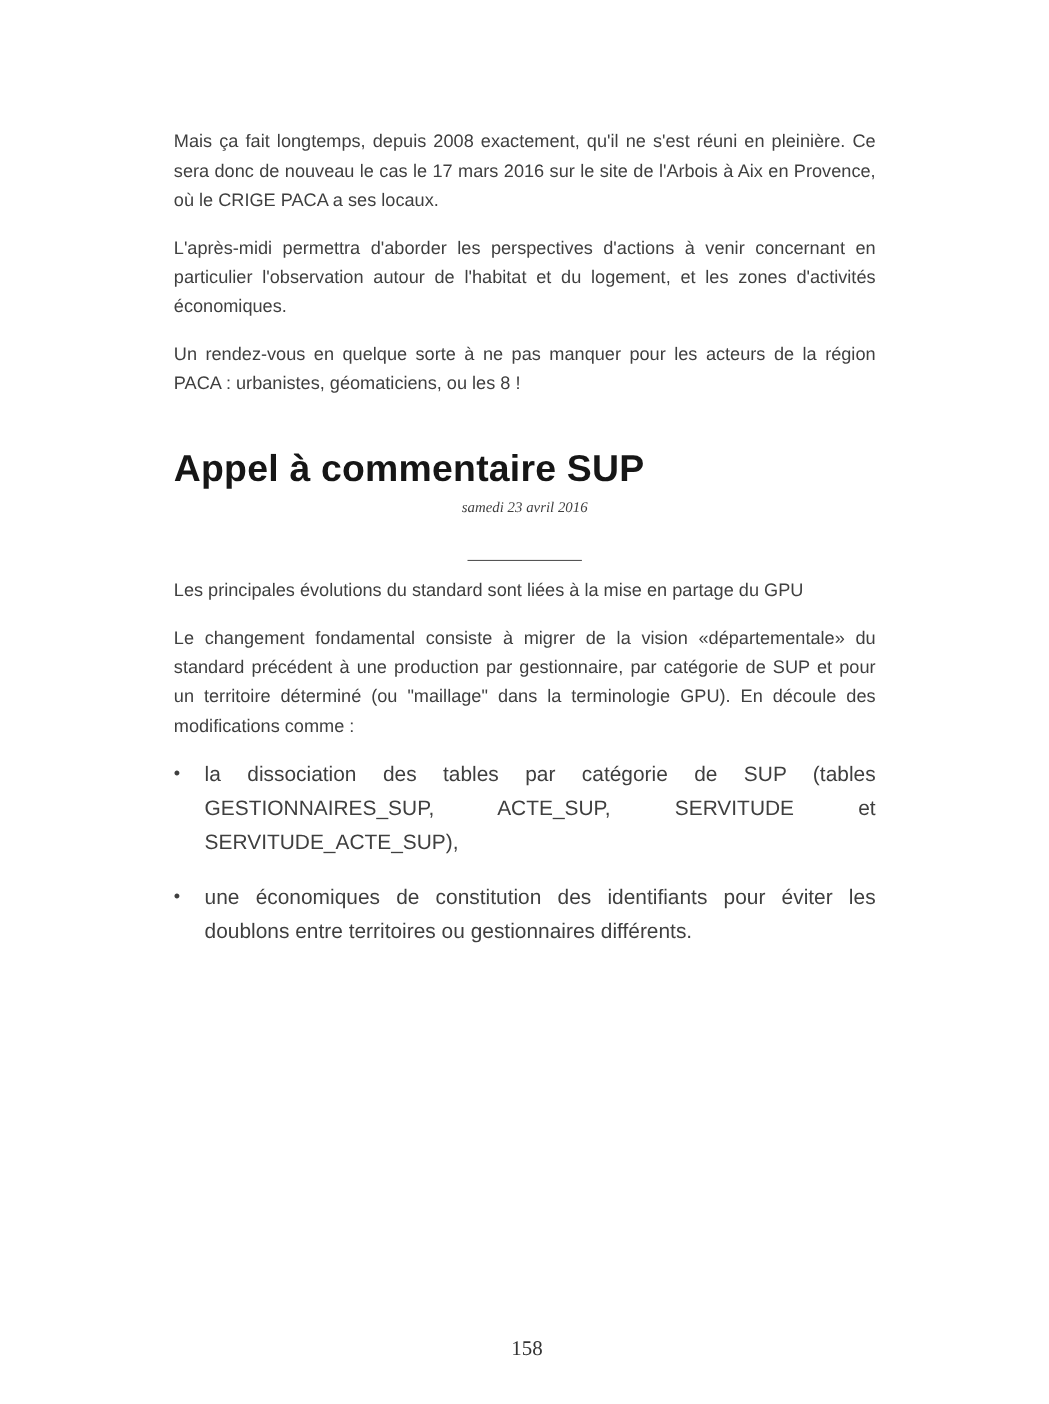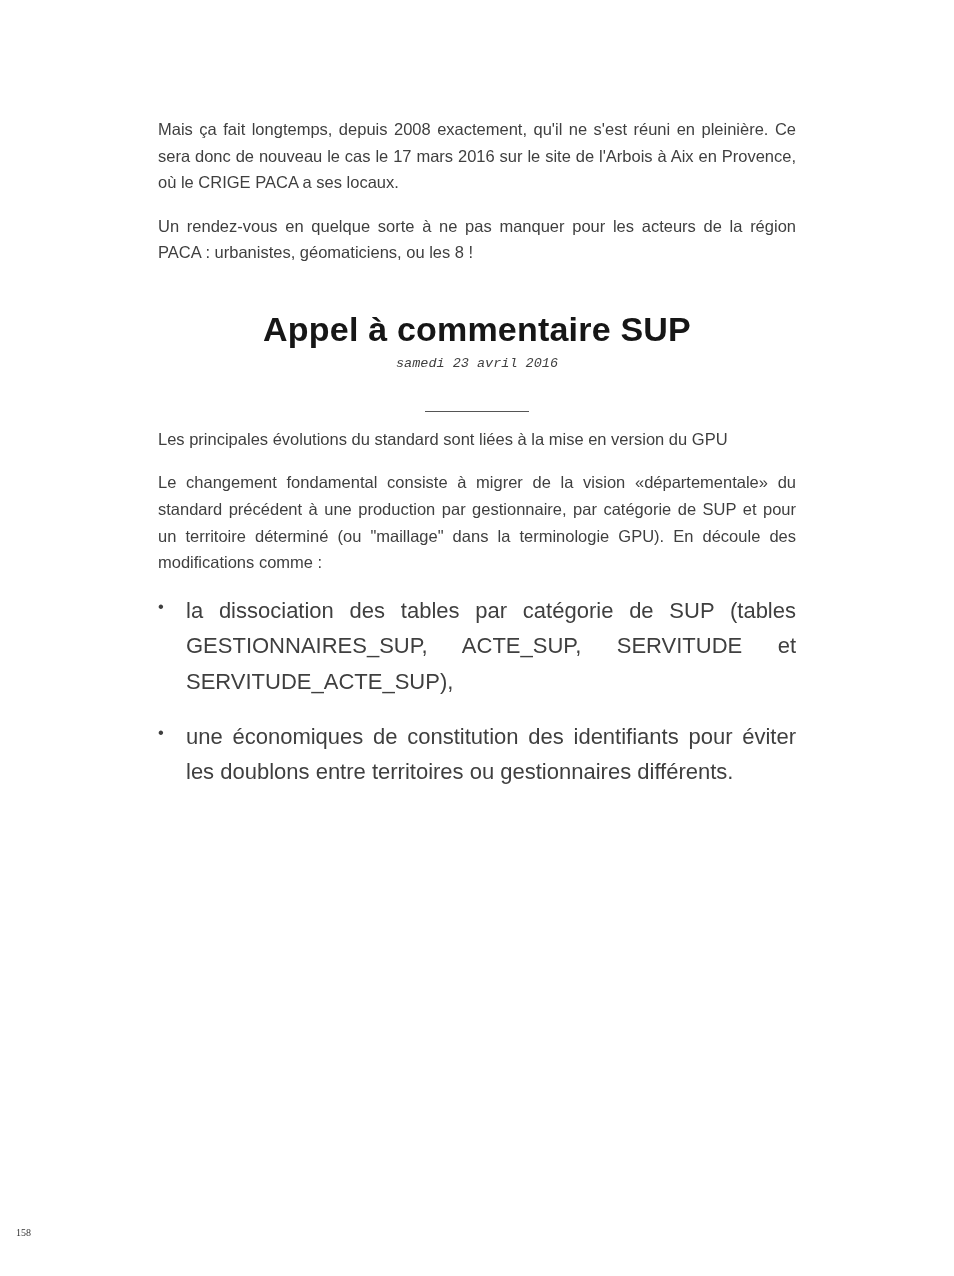--- a/index.html
+++ b/index.html
@@ -24,26 +24,25 @@
     line-height: 1.61;
     text-align: justify;
     margin: 0 0 17px 0;
   }
   .article-title {
     margin: 44px 0 0 0;
     font-size: 34px;
     line-height: 1.15;
     font-weight: 700;
     color: #161616;
-    text-align: center;
     letter-spacing: 0.2px;
   }
   .article-date {
     margin: 7px 0 0 0;
-    font-family: Liberation Mono, monospace;
+    font-family: Liberation Serif, serif;
     font-style: italic;
     font-size: 13.5px;
     color: #3f3f3f;
     text-align: center;
   }
   .section-divider {
     width: 104px;
     height: 0;
     border: none;
     border-top: 1px solid #555555;
@@ -61,48 +60,50 @@
   }
   .bullet-dot {
     flex: 0 0 auto;
     width: 28px;
     font-size: 16.5px;
     line-height: 1.61;
     color: #3f3f3f;
   }
   .bullet-text {
     flex: 1 1 auto;
-    font-size: 22px;
+    font-size: 19px;
     line-height: 1.61;
     text-align: justify;
   }
   .page-number {
     position: absolute;
-    left: 16px;
+    left: 4px;
     right: 0;
     bottom: 34px;
+    text-align: center;
     font-family: "Liberation Serif", serif;
-    font-size: 10px;
+    font-size: 19px;
     color: #333333;
   }
 </style>
 </head>
 <body>
 
 <div class="page">
 
   <p class="para">Mais ça fait longtemps, depuis 2008 exactement, qu'il ne s'est réuni en pleinière. Ce sera donc de nouveau le cas le 17 mars 2016 sur le site de l'Arbois à Aix en Provence, où le CRIGE PACA a ses locaux.</p>
+  <p class="para">L'après-midi permettra d'aborder les perspectives d'actions à venir concernant en particulier l'observation autour de l'habitat et du logement, et les zones d'activités économiques.</p>
   <p class="para">Un rendez-vous en quelque sorte à ne pas manquer pour les acteurs de la région PACA : urbanistes, géomaticiens, ou les 8 !</p>
 
   <h1 class="article-title">Appel à commentaire SUP</h1>
   <div class="article-date">samedi 23 avril 2016</div>
 
   <hr class="section-divider">
 
-  <p class="para">Les principales évolutions du standard sont liées à la mise en version du GPU</p>
+  <p class="para">Les principales évolutions du standard sont liées à la mise en partage du GPU</p>
   <p class="para">Le changement fondamental consiste à migrer de la vision «départementale» du standard précédent à une production par gestionnaire, par catégorie de SUP et pour un territoire déterminé (ou "maillage" dans la terminologie GPU). En découle des modifications comme :</p>
 
   <ul class="bullet-list">
     <li class="bullet-item">
       <span class="bullet-dot">•</span>
       <span class="bullet-text">la dissociation des tables par catégorie de SUP (tables GESTIONNAIRES_SUP, ACTE_SUP, SERVITUDE et SERVITUDE_ACTE_SUP),</span>
     </li>
     <li class="bullet-item">
       <span class="bullet-dot">•</span>
       <span class="bullet-text">une économiques de constitution des identifiants pour éviter les doublons entre territoires ou gestionnaires différents.</span>

